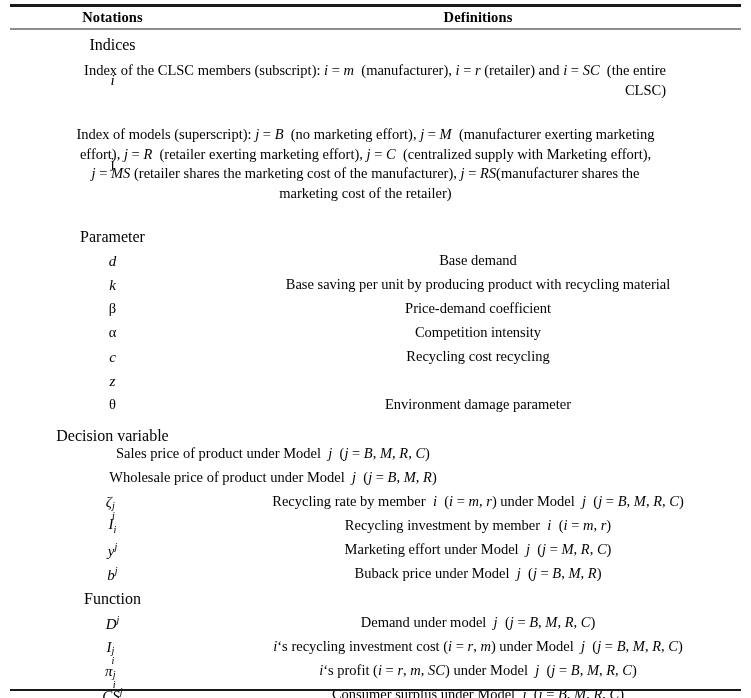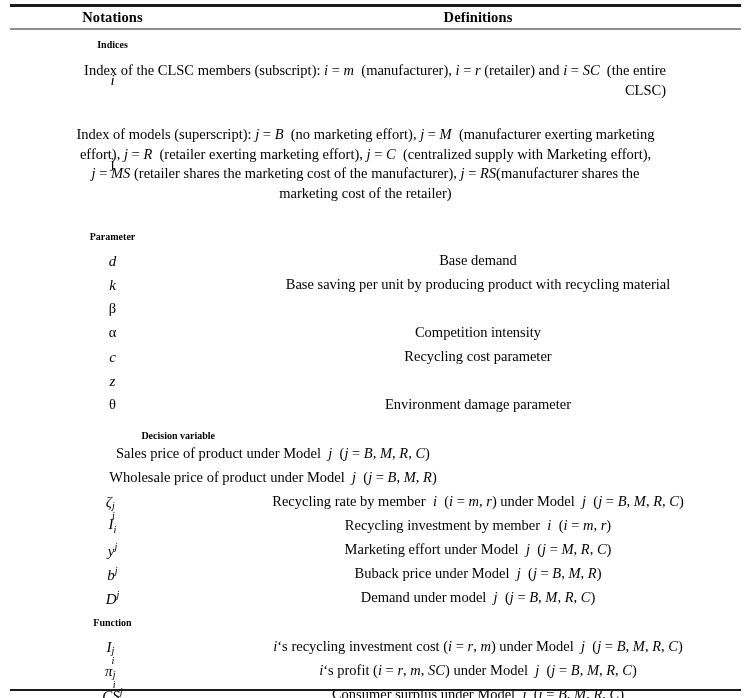--- a/index.html
+++ b/index.html
@@ -81,24 +81,24 @@
   }
 
   
   .row-group {
     height: 25px;
   }
   .group-label {
     width: 205px;
     flex: 0 0 205px;
     text-align: center;
-    font-weight: bold;
-    font-size: 10px;
-  }
-  .group-label.wide-left { text-align: right; margin-top: 12px; }
+    font-weight: normal;
+    font-size: 16px;
+  }
+  .group-label.wide-left { text-align: center; margin-top: 12px; }
 
   
   .row-item { height: 24px; }
 
   
   .row-tall {
     align-items: center;
   }
   .row-i  { height: 47px; }
   .row-j  { height: 120px; }
@@ -196,28 +196,29 @@
     <div class="row row-item">
       <div class="cell-sym"><span class="sym">d</span></div>
       <div class="cell-def">Base demand</div>
     </div>
     <div class="row row-item">
       <div class="cell-sym"><span class="sym">k</span></div>
       <div class="cell-def">Base saving per unit by producing product with recycling material</div>
     </div>
     <div class="row row-item">
       <div class="cell-sym">β</div>
+      <div class="cell-def">Price-demand coefficient</div>
     </div>
     <div class="row row-item">
       <div class="cell-sym">α</div>
       <div class="cell-def">Competition intensity</div>
     </div>
     <div class="row row-item">
       <div class="cell-sym"><span class="sym">c</span></div>
-      <div class="cell-def">Recycling cost parameter</div>
+      <div class="cell-def">Recycling cost recycling</div>
     </div>
     <div class="row row-item">
       <div class="cell-sym"><span class="sym">z</span></div>
     </div>
     <div class="row row-item">
       <div class="cell-sym">θ</div>
       <div class="cell-def">Environment damage parameter</div>
     </div>
 
     <div class="row row-group">
@@ -252,30 +253,30 @@
         Marketing effort under Model&nbsp; <span class="mi">j</span>&nbsp; (<span class="mi">j</span> = <span class="mi">M</span>, <span class="mi">R</span>, <span class="mi">C</span>)
       </div>
     </div>
     <div class="row row-item">
       <div class="cell-sym"><span class="sym">b<sup>j</sup></span></div>
       <div class="cell-def">
         Buback price under Model&nbsp; <span class="mi">j</span>&nbsp; (<span class="mi">j</span> = <span class="mi">B</span>, <span class="mi">M</span>, <span class="mi">R</span>)
       </div>
     </div>
 
+    <div class="row row-group">
+      <div class="group-label">Function</div>
+    </div>
+
     <div class="row row-item">
       <div class="cell-sym"><span class="sym">D<sup>j</sup></span></div>
       <div class="cell-def">
         Demand under model&nbsp; <span class="mi">j</span>&nbsp; (<span class="mi">j</span> = <span class="mi">B</span>, <span class="mi">M</span>, <span class="mi">R</span>, <span class="mi">C</span>)
       </div>
     </div>
-
-    <div class="row row-group">
-      <div class="group-label">Function</div>
-    </div>
     <div class="row row-item">
       <div class="cell-sym"><span class="sym">I<span class="sub-sup"><sup>j</sup><sub>i</sub></span></span>&nbsp;&nbsp;</div>
       <div class="cell-def">
         <span class="mi">i</span>‘s recycling investment cost (<span class="mi">i</span> = <span class="mi">r</span>, <span class="mi">m</span>) under Model&nbsp; <span class="mi">j</span>&nbsp; (<span class="mi">j</span> = <span class="mi">B</span>, <span class="mi">M</span>, <span class="mi">R</span>, <span class="mi">C</span>)
       </div>
     </div>
     <div class="row row-item">
       <div class="cell-sym"><span class="sym">π<span class="sub-sup"><sup>j</sup><sub>i</sub></span></span>&nbsp;&nbsp;</div>
       <div class="cell-def">
         <span class="mi">i</span>‘s profit (<span class="mi">i</span> = <span class="mi">r</span>, <span class="mi">m</span>, <span class="mi">SC</span>) under Model&nbsp; <span class="mi">j</span>&nbsp; (<span class="mi">j</span> = <span class="mi">B</span>, <span class="mi">M</span>, <span class="mi">R</span>, <span class="mi">C</span>)

